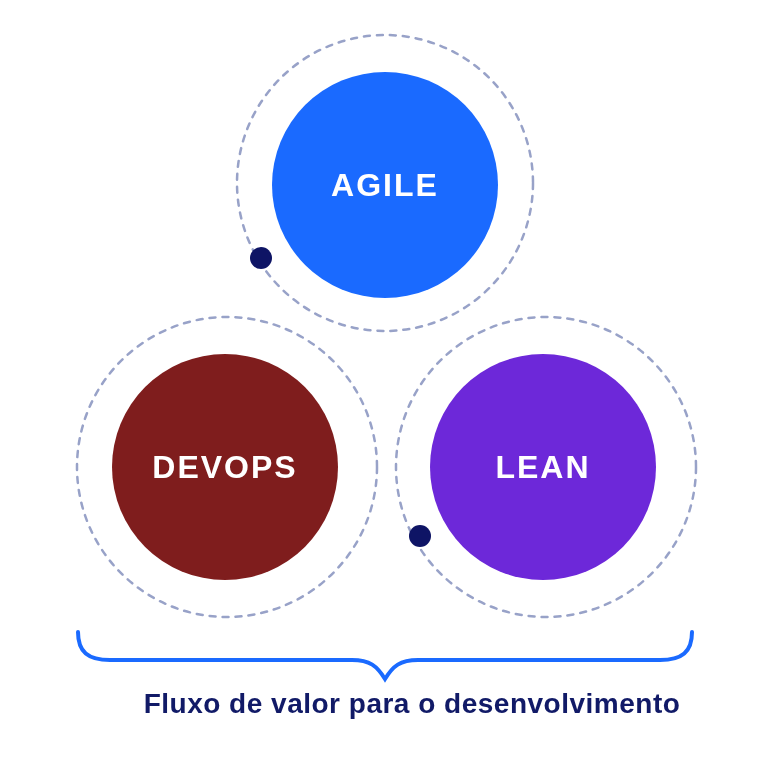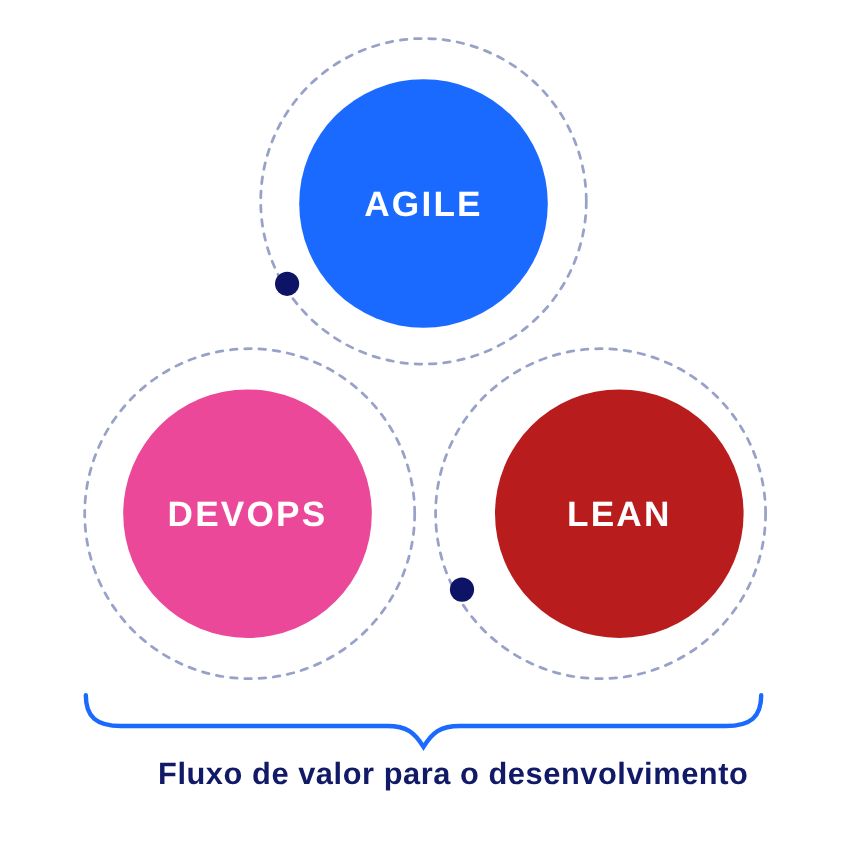--- a/index.html
+++ b/index.html
@@ -40,28 +40,28 @@
     top: 72px;
     width: 226px;
     height: 226px;
     background: #1a6aff;
   }
   .circle-devops {
     left: 112px;
     top: 354px;
     width: 226px;
     height: 226px;
-    background: #ec4899;
+    background: #7f1d1d;
   }
   .circle-lean {
-    left: 450px;
+    left: 430px;
     top: 354px;
     width: 226px;
     height: 226px;
-    background: #b91c1c;
+    background: #6d28d9;
   }
   .caption {
     position: absolute;
     left: 12px;
     top: 688px;
     width: 768px;
     text-align: center;
     color: #111a67;
     font-weight: bold;
     font-size: 28px;

